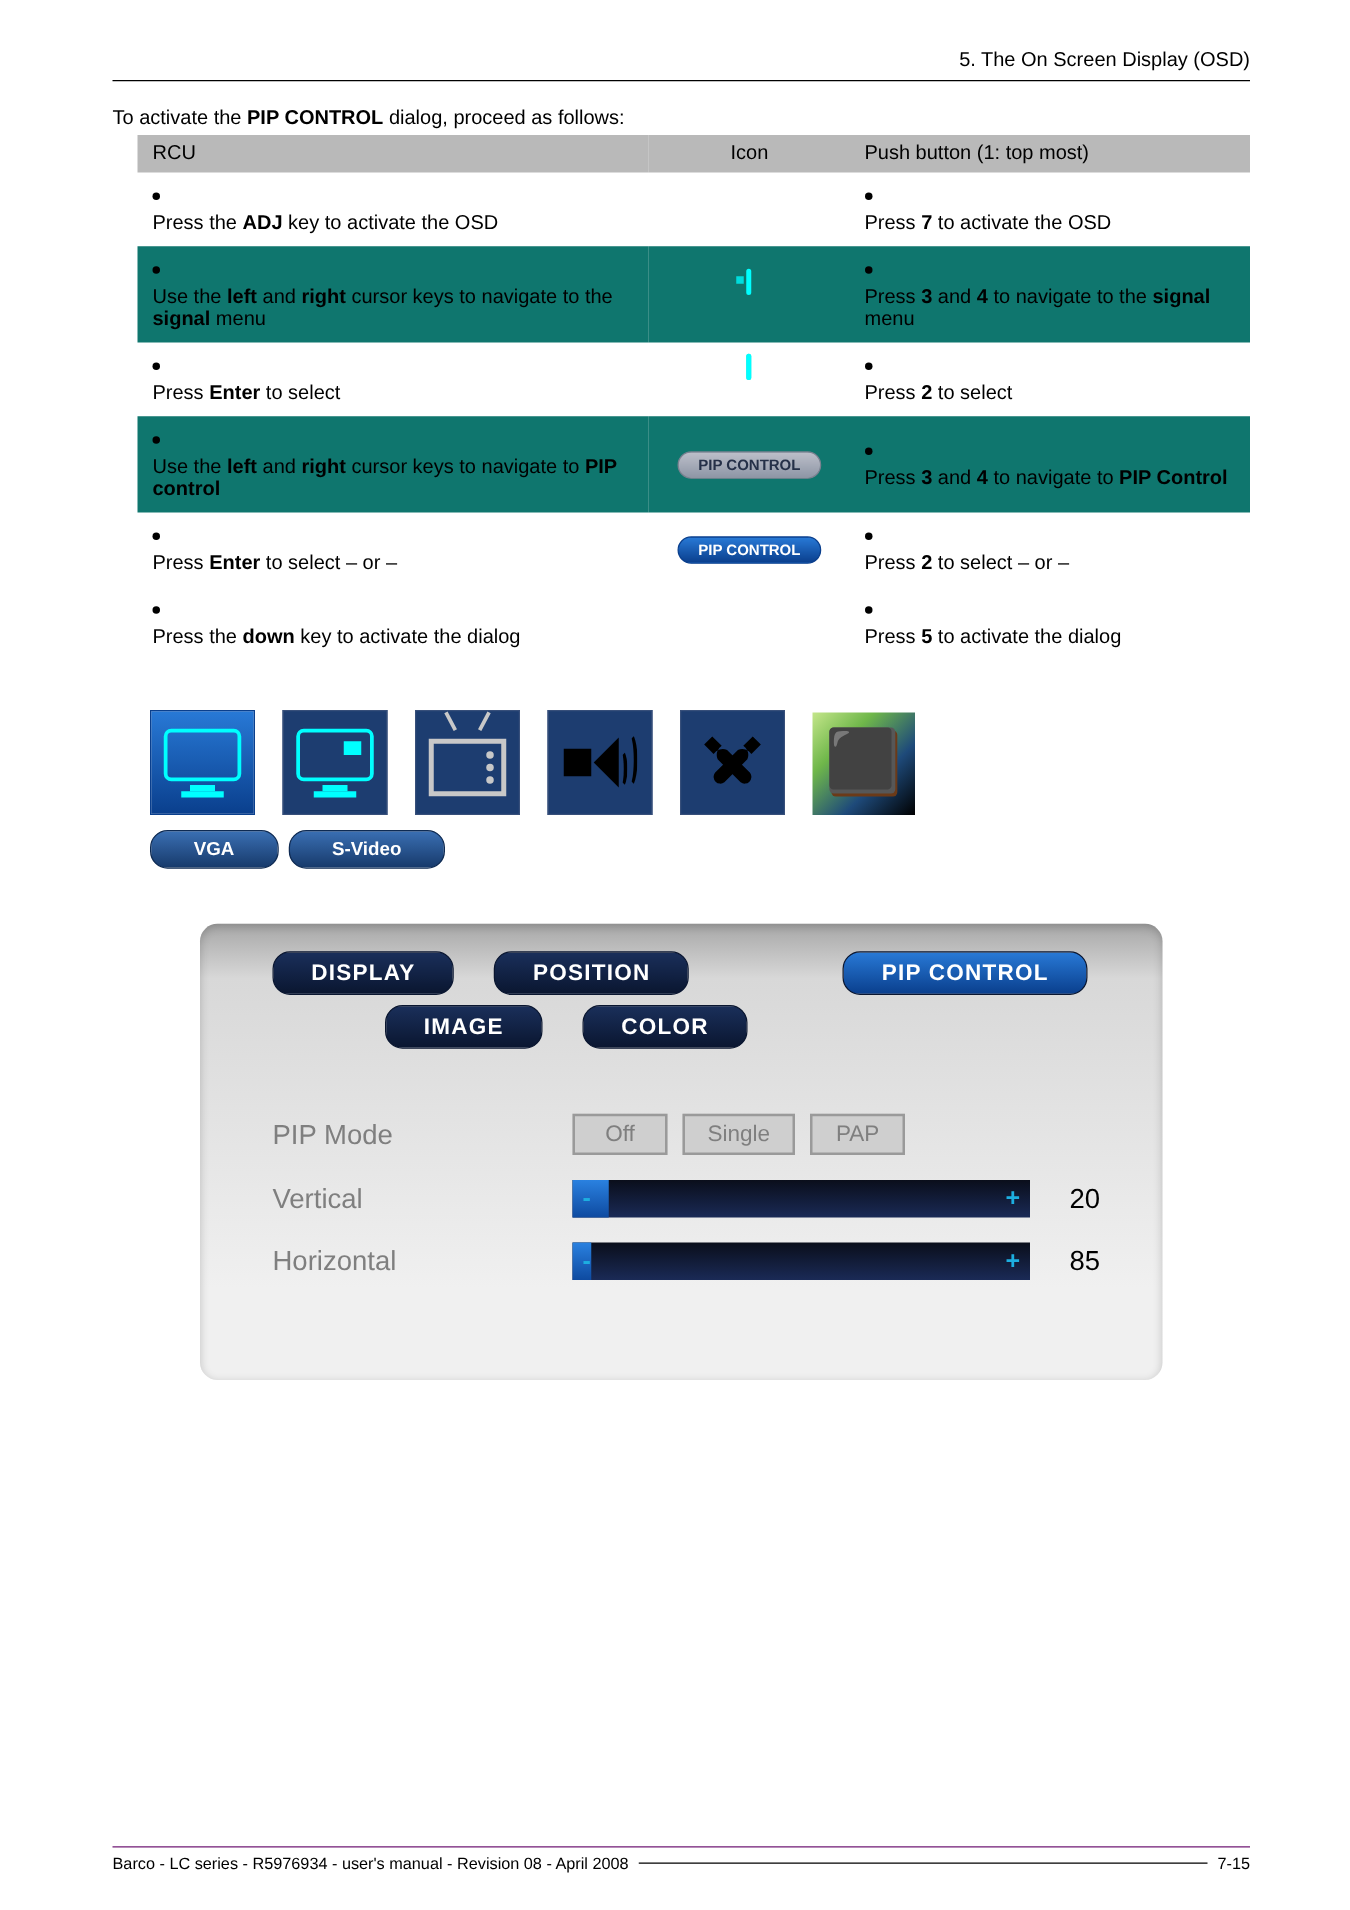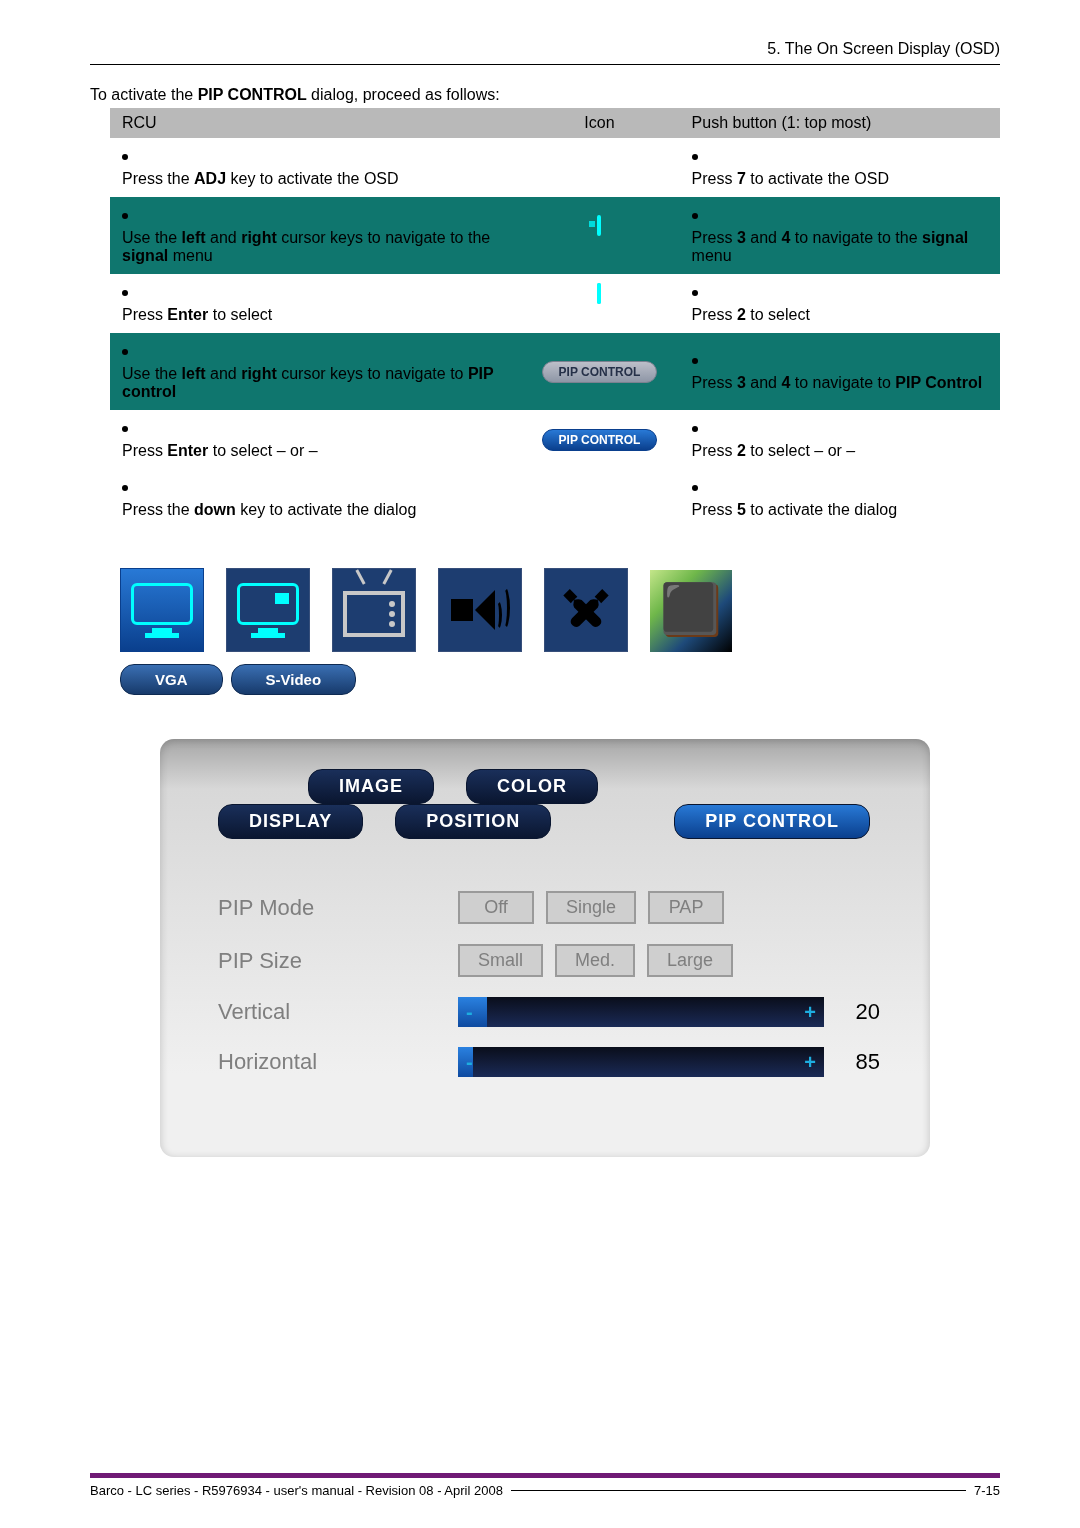--- a/index.html
+++ b/index.html
@@ -275,21 +275,21 @@
     color:#000;
     width: 40px;
     text-align:right;
   }
 
   .footer {
     position: absolute;
     bottom: 30px;
     left: 90px;
     right: 80px;
-    border-top: 5px solid #701a75;
+    border-top: 1px solid #701a75;
     padding-top: 5px;
     font-size: 13px;
     display:flex;
     align-items:center;
     justify-content:flex-end;
   }
   .footer .line {
     flex:1; border-top:1px solid #000; margin: 0 8px;
     height:0;
   }
@@ -499,48 +499,40 @@
     </div>
   </div>
 </div>
 
 <div class="source-tabs">
   <span class="src-tab">VGA</span>
   <span class="src-tab">S-Video</span>
 </div>
 
 <div class="pip-panel">
-  <div class="tabrow row2">
-    <span class="big-tab">IMAGE</span>
-    <span class="spacer-med"></span>
-    <span class="big-tab">COLOR</span>
-  </div>
   <div class="tabrow">
     <span class="big-tab">DISPLAY</span>
     <span class="spacer-med"></span>
     <span class="big-tab">POSITION</span>
     <span class="spacer"></span>
     <span class="big-tab active">PIP CONTROL</span>
+  </div>
+  <div class="tabrow row2">
+    <span class="big-tab">IMAGE</span>
+    <span class="spacer-med"></span>
+    <span class="big-tab">COLOR</span>
   </div>
 
   <div class="panel-body">
     <div class="panel-row">
       <div class="panel-label">PIP Mode</div>
       <div class="opt-group">
         <span class="opt">Off</span>
         <span class="opt">Single</span>
         <span class="opt">PAP</span>
-      </div>
-    </div>
-    <div class="panel-row">
-      <div class="panel-label">PIP Size</div>
-      <div class="opt-group">
-        <span class="opt">Small</span>
-        <span class="opt">Med.</span>
-        <span class="opt">Large</span>
       </div>
     </div>
     <div class="panel-row">
       <div class="panel-label">Vertical</div>
       <div class="slider-wrap">
         <div class="slider">
           <div class="fill" style="width:8%"></div>
           <span class="minus">-</span>
           <span class="plus">+</span>
         </div>

